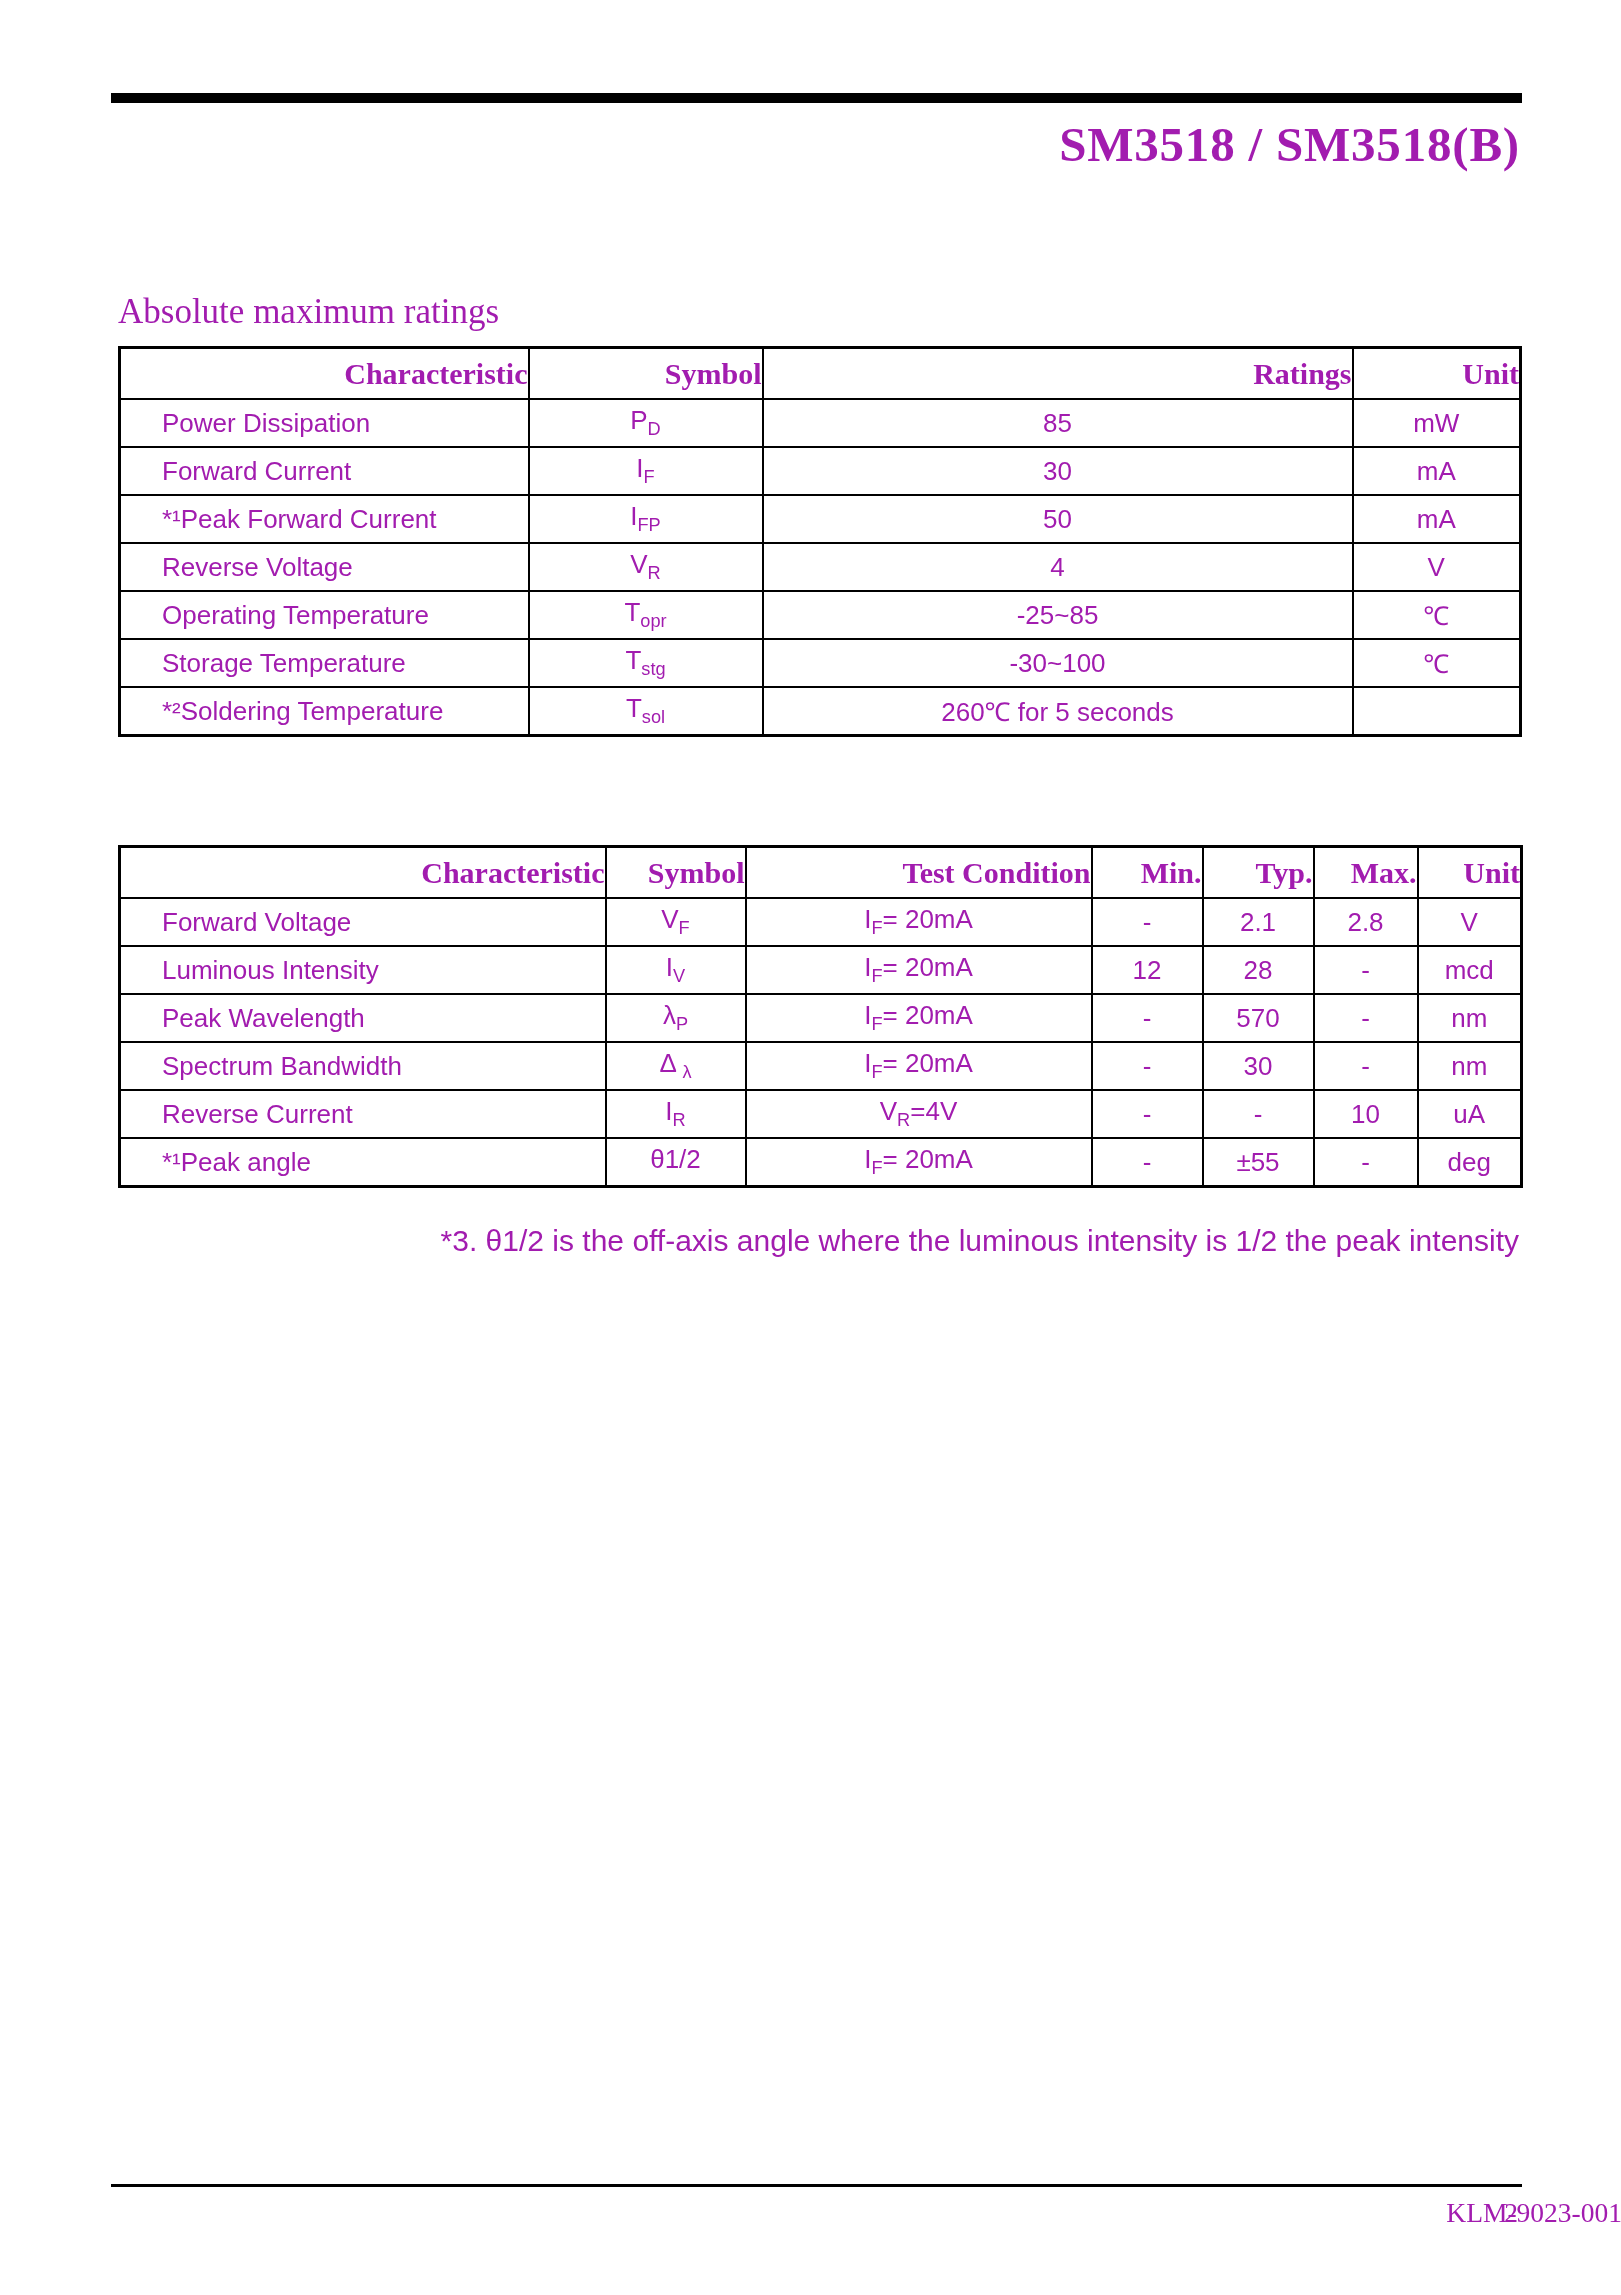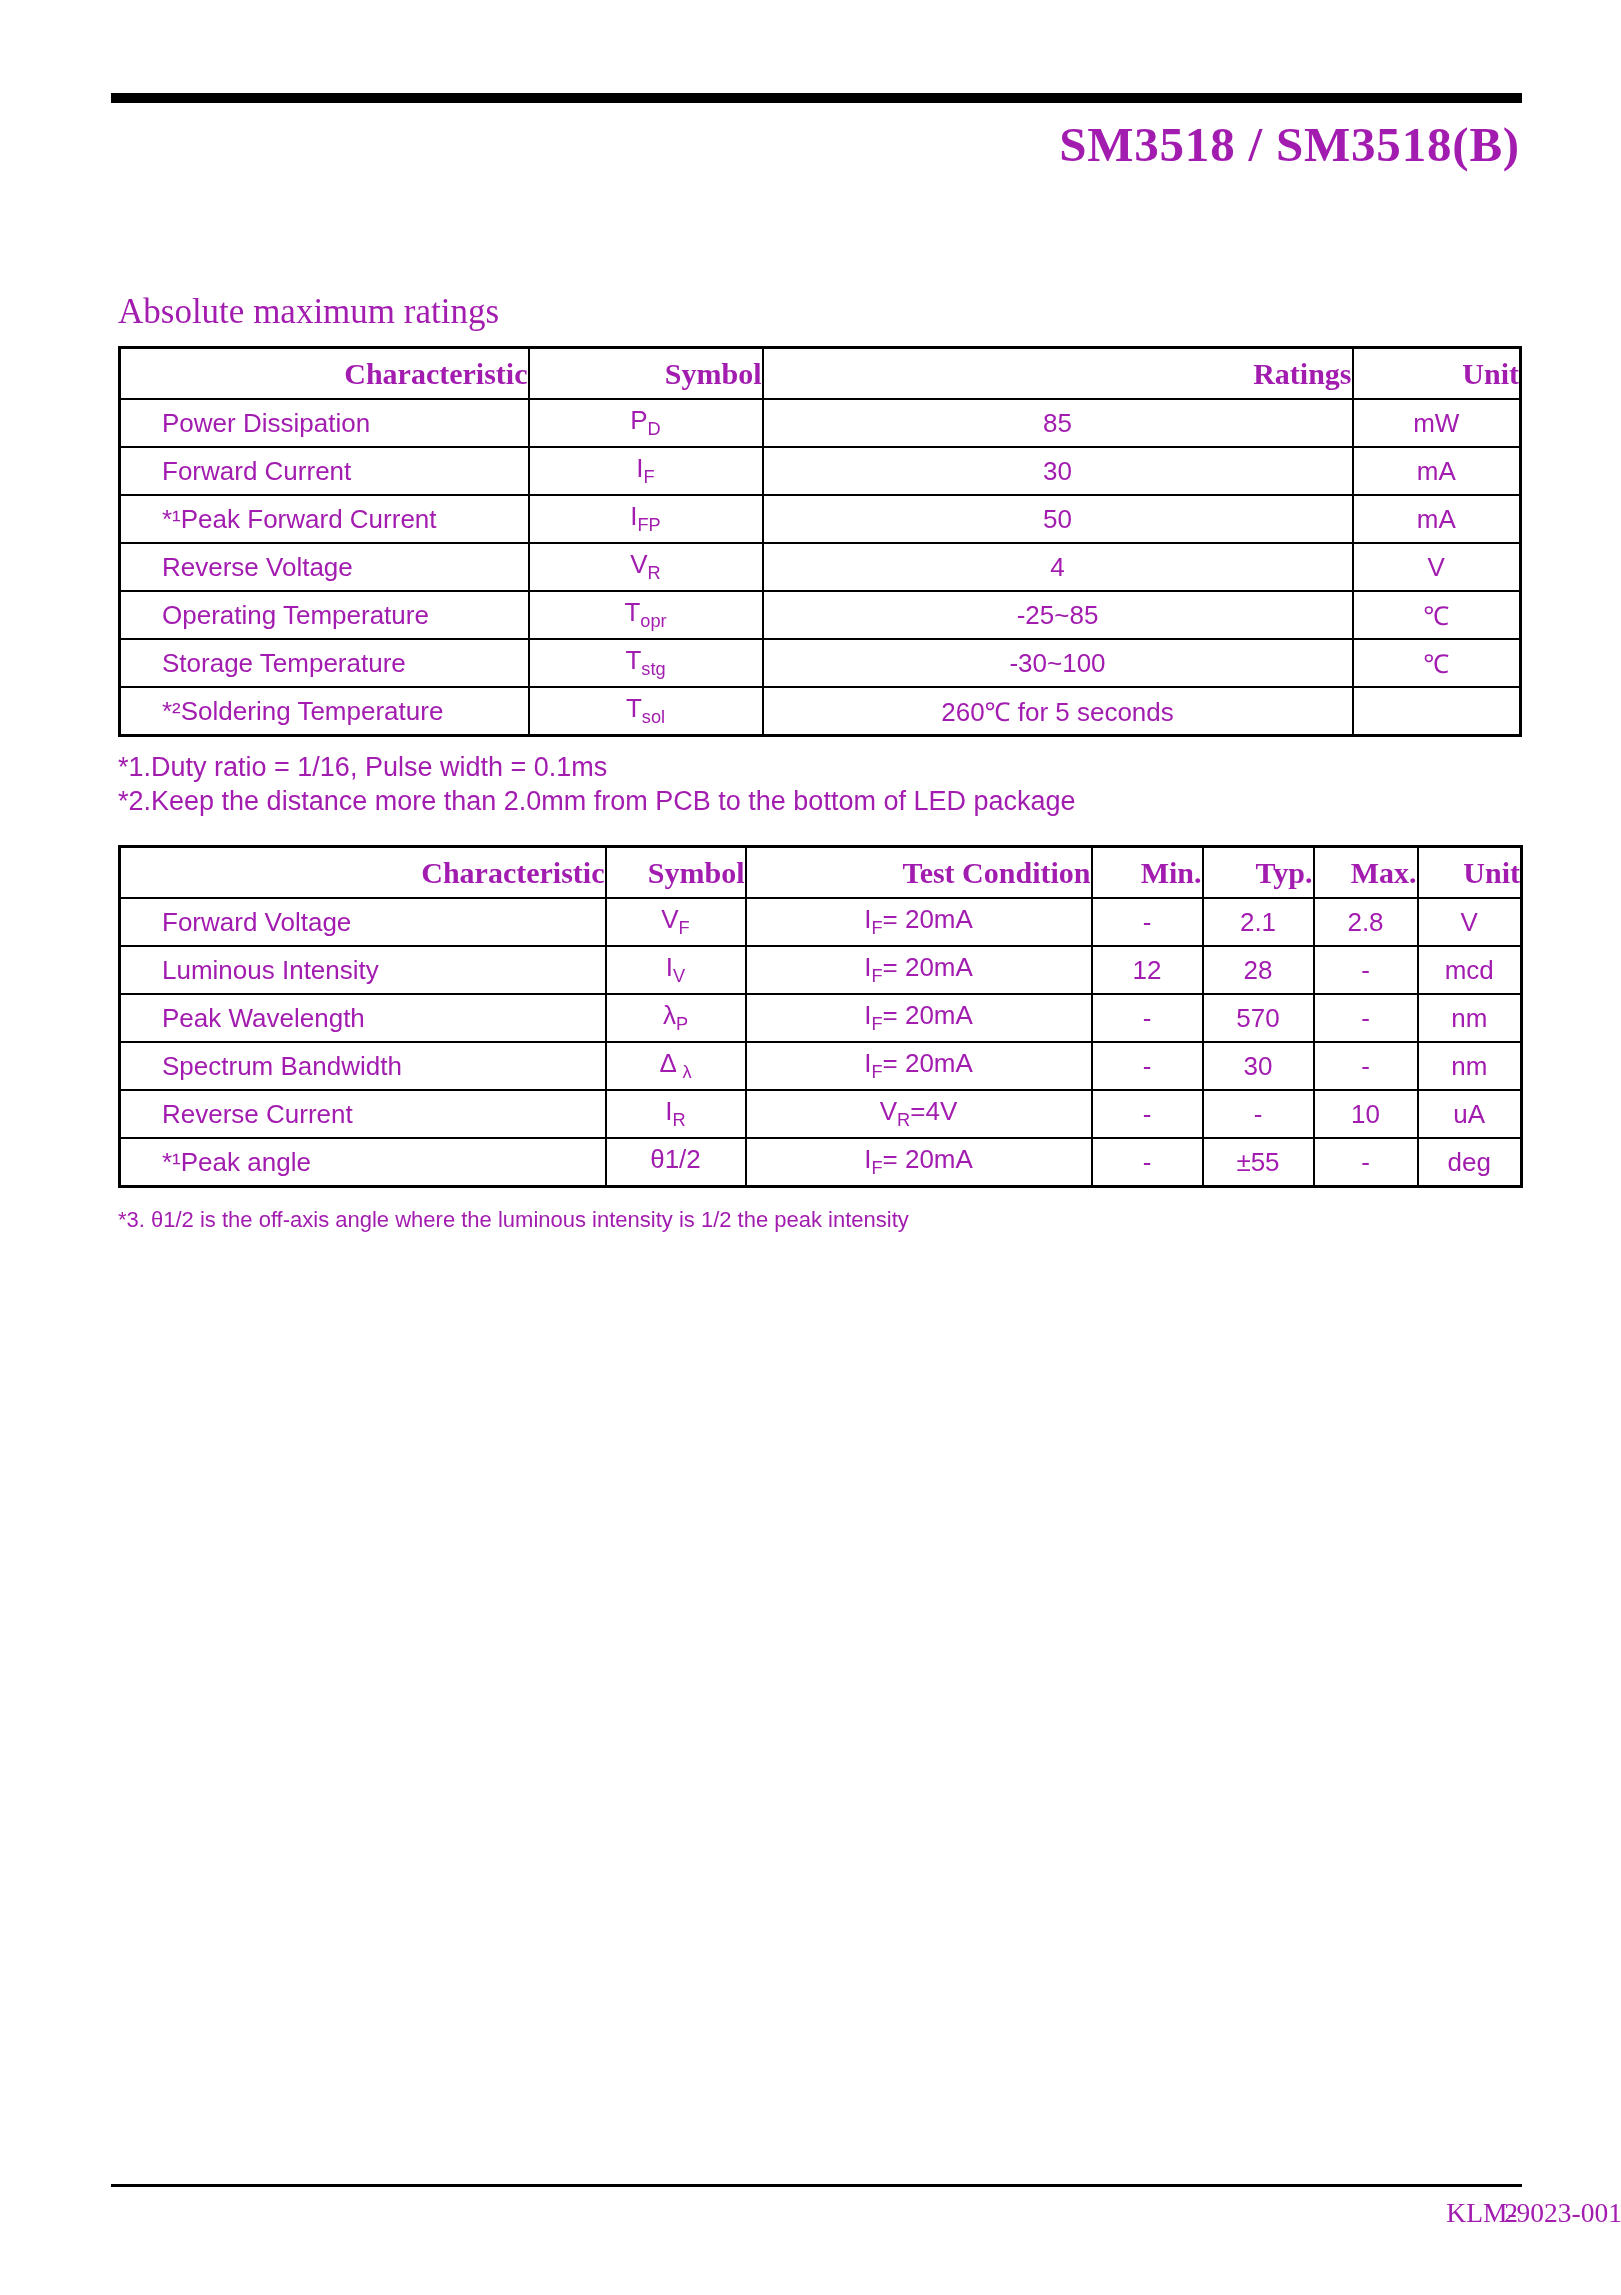--- a/index.html
+++ b/index.html
@@ -57,21 +57,21 @@
     text-align: center;
     font-size: 26px;
     padding: 0;
     vertical-align: middle;
   }
   table.ds td.char { text-align: left; padding-left: 41px; }
   .elec-table td { height: 46px; font-size: 25px; }
   .sub { font-size: 70%; vertical-align: -0.35em; }
   .notes { margin-top: 12.6px; font-size: 27px; line-height: 1.28; }
   .note-line { white-space: nowrap; }
-  .single-note { margin-top: 19px; font-size: 22px; white-space: nowrap; }
+  .single-note { margin-top: 36px; font-size: 30px; white-space: nowrap; text-align: right; }
   .footer-rule {
     position: absolute;
     left: 111px; top: 2184px;
     width: 1411px; height: 3.1px;
     background: #000000;
   }
   .footer-doc {
     position: absolute;
     top: 2197px; left: 0;
     width: 100%;
@@ -149,24 +149,20 @@
           <td>℃</td>
         </tr>
         <tr>
           <td class="char">*²Soldering Temperature</td>
           <td><span>T</span><span class="sub">sol</span></td>
           <td>260℃  for 5 seconds</td>
           <td></td>
         </tr>
       </tbody>
     </table>
-    <div class="notes">
-      <div class="note-line">*1.Duty ratio = 1/16, Pulse width = 0.1ms</div>
-      <div class="note-line">*2.Keep the distance more than 2.0mm from PCB to the bottom of LED package</div>
-    </div>
   </div>
 
   <div class="section section-elec">
     <table class="ds elec-table">
       <colgroup>
         <col style="width:486px">
           <col style="width:140px">
           <col style="width:346px">
           <col style="width:111px">
           <col style="width:111px">

